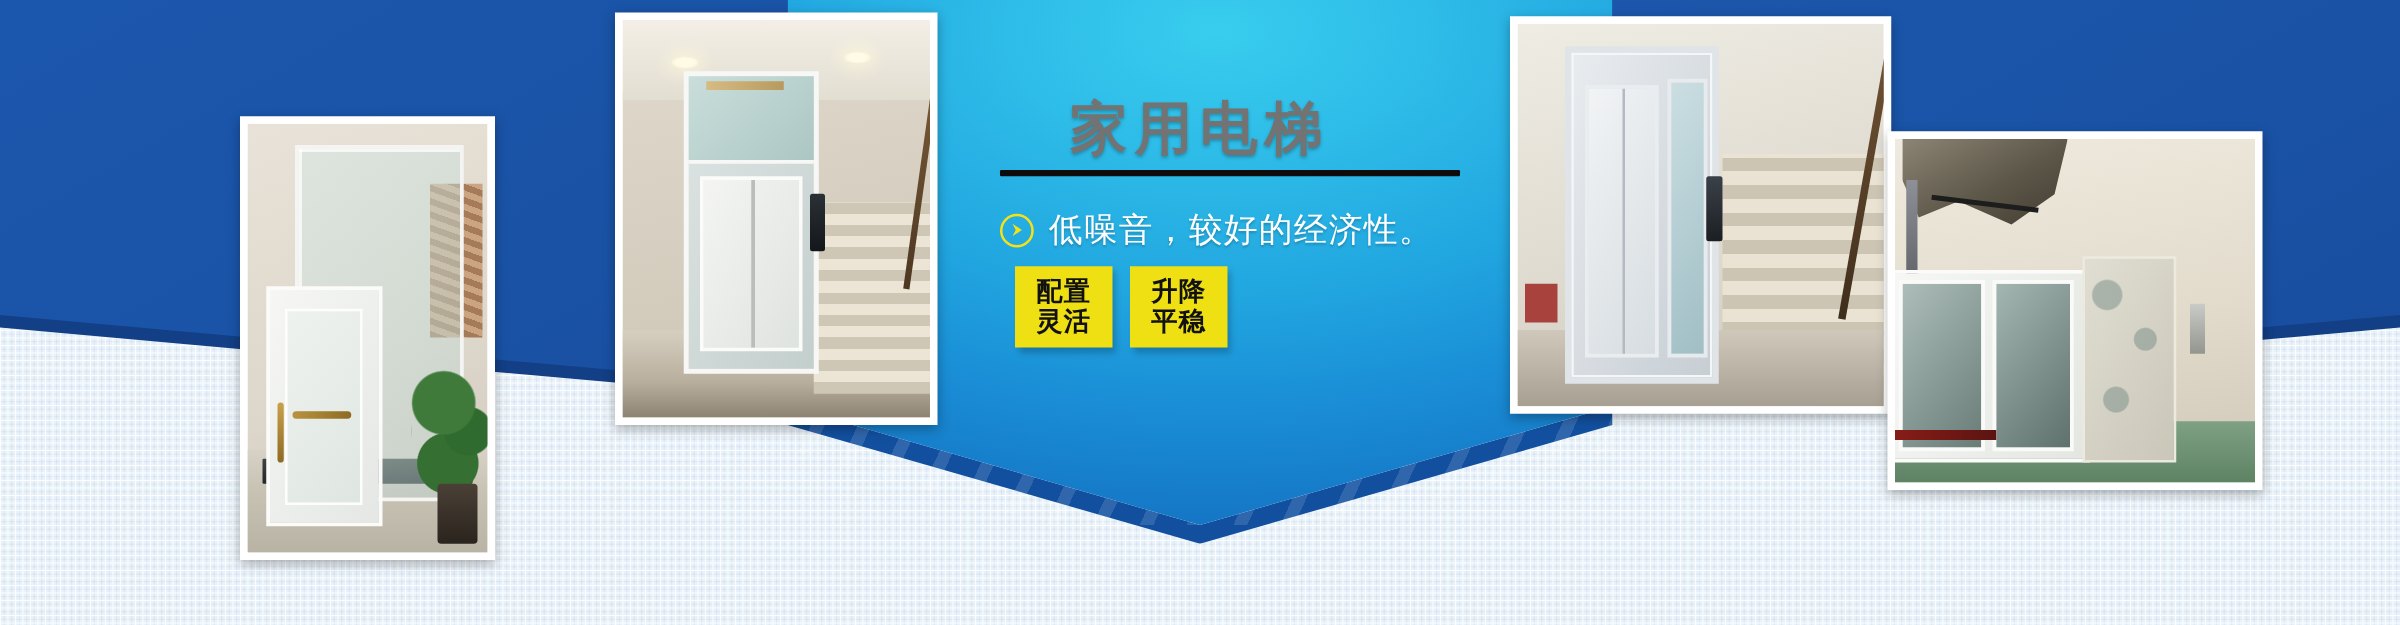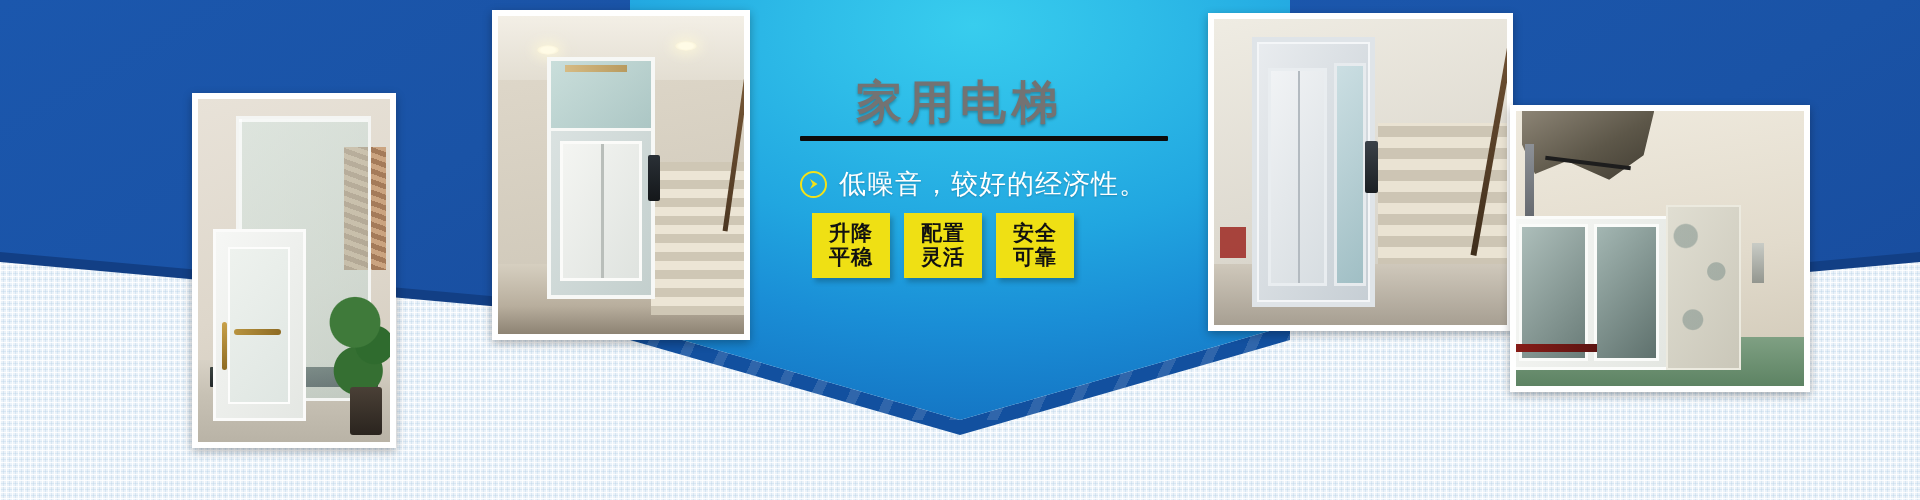--- a/index.html
+++ b/index.html
@@ -260,30 +260,26 @@
       <span class="arrow-ico">
         <svg width="14" height="14" viewBox="0 0 14 14" aria-hidden="true">
           <path d="M3 2 L10.5 7 L3 12 L5.6 7 Z" fill="#f5e216"></path>
         </svg>
       </span>
       <span class="subtitle">低噪音，较好的经济性。</span>
     </div>
 
     <div class="badges">
       <div class="badge">
+        <span>配置</span>
+        <span>灵活</span>
+      </div>
+      <div class="badge">
         <span>升降</span>
         <span>平稳</span>
-      </div>
-      <div class="badge">
-        <span>配置</span>
-        <span>灵活</span>
-      </div>
-      <div class="badge">
-        <span>安全</span>
-        <span>可靠</span>
       </div>
     </div>
 
   </div>
 
   <div class="photo" id="ph1">
     <div class="inner">
       <div class="p1-wall"></div>
       <div class="p1-stairs"></div>
       <div class="p1-floor"></div>

